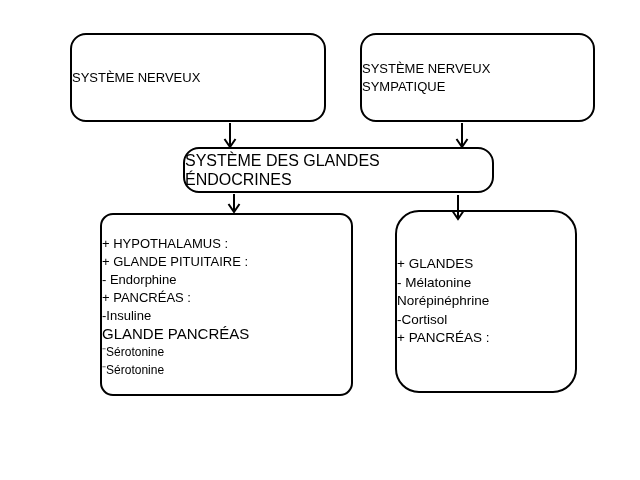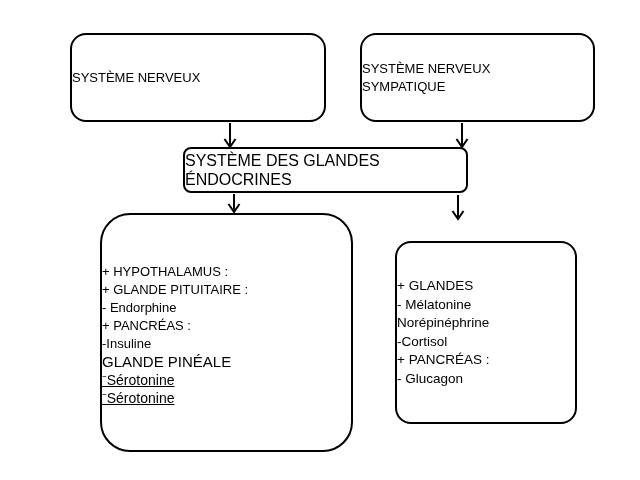--- a/index.html
+++ b/index.html
@@ -25,34 +25,34 @@
   .node div { white-space: nowrap; }
   #box-parasympathetic {
     left: 70px; top: 33px; width: 256px; height: 89px;
     border-radius: 16px; font-size: 13px; line-height: 18px;
   }
   #box-sympathetic {
     left: 360px; top: 33px; width: 235px; height: 89px;
     border-radius: 16px; font-size: 13px; line-height: 18px;
   }
   #box-endocrine {
-    left: 183px; top: 147px; width: 285px; height: 46px;
-    border-radius: 8px; font-size: 16px; line-height: 19px;
+    left: 183px; top: 147px; width: 311px; height: 46px;
+    border-radius: 16px; font-size: 16px; line-height: 19px;
   }
   #box-left-glands {
-    left: 100px; top: 213px; width: 253px; height: 239px;
-    border-radius: 30px; font-size: 13px; line-height: 18px;
+    left: 100px; top: 213px; width: 253px; height: 183px;
+    border-radius: 13px; font-size: 13px; line-height: 18px;
     padding-top: 4px;
   }
   #box-right-glands {
-    left: 395px; top: 241px; width: 182px; height: 183px;
-    border-radius: 16px; font-size: 13.5px; line-height: 18.5px;
+    left: 395px; top: 210px; width: 182px; height: 183px;
+    border-radius: 24px; font-size: 13.5px; line-height: 18.5px;
   }
   .big-line { font-size: 15px; }
-  .small-line { font-size: 14px; text-decoration: underline; }
+  .small-line { font-size: 12px; }
   .arrow-layer {
     position: absolute;
     left: 0; top: 0; width: 640px; height: 480px;
     pointer-events: none;
   }
   .arrow-layer * { stroke: #000000; fill: none; stroke-width: 2px; }
 </style>
 </head>
 <body>
 
@@ -71,32 +71,31 @@
     <div>SYSTÈME DES GLANDES</div>
     <div>ÉNDOCRINES</div>
   </div>
 
   <div class="node" id="box-left-glands">
     <div>+ HYPOTHALAMUS :</div>
     <div>+ GLANDE PITUITAIRE :</div>
     <div>- Endorphine</div>
     <div>+ PANCRÉAS :</div>
     <div>-Insuline</div>
-    <div class="big-line">GLANDE PINÉALE</div>
+    <div class="big-line">GLANDE PANCRÉAS</div>
     <div class="small-line">⁻Sérotonine</div>
     <div class="small-line">⁻Sérotonine</div>
   </div>
 
   <div class="node" id="box-right-glands">
     <div>+ GLANDES</div>
     <div>- Mélatonine</div>
     <div>Norépinéphrine</div>
     <div>-Cortisol</div>
     <div>+ PANCRÉAS :</div>
-    <div>- Glucagon</div>
   </div>
 
   <svg class="arrow-layer" viewBox="0 0 640 480" xmlns="http://www.w3.org/2000/svg">
     <g>
       <line x1="230" y1="123" x2="230" y2="145"></line>
       <polyline points="224.5,139 230,147 235.5,139"></polyline>
     </g>
     <g>
       <line x1="462" y1="123" x2="462" y2="145"></line>
       <polyline points="456.5,139 462,147 467.5,139"></polyline>

